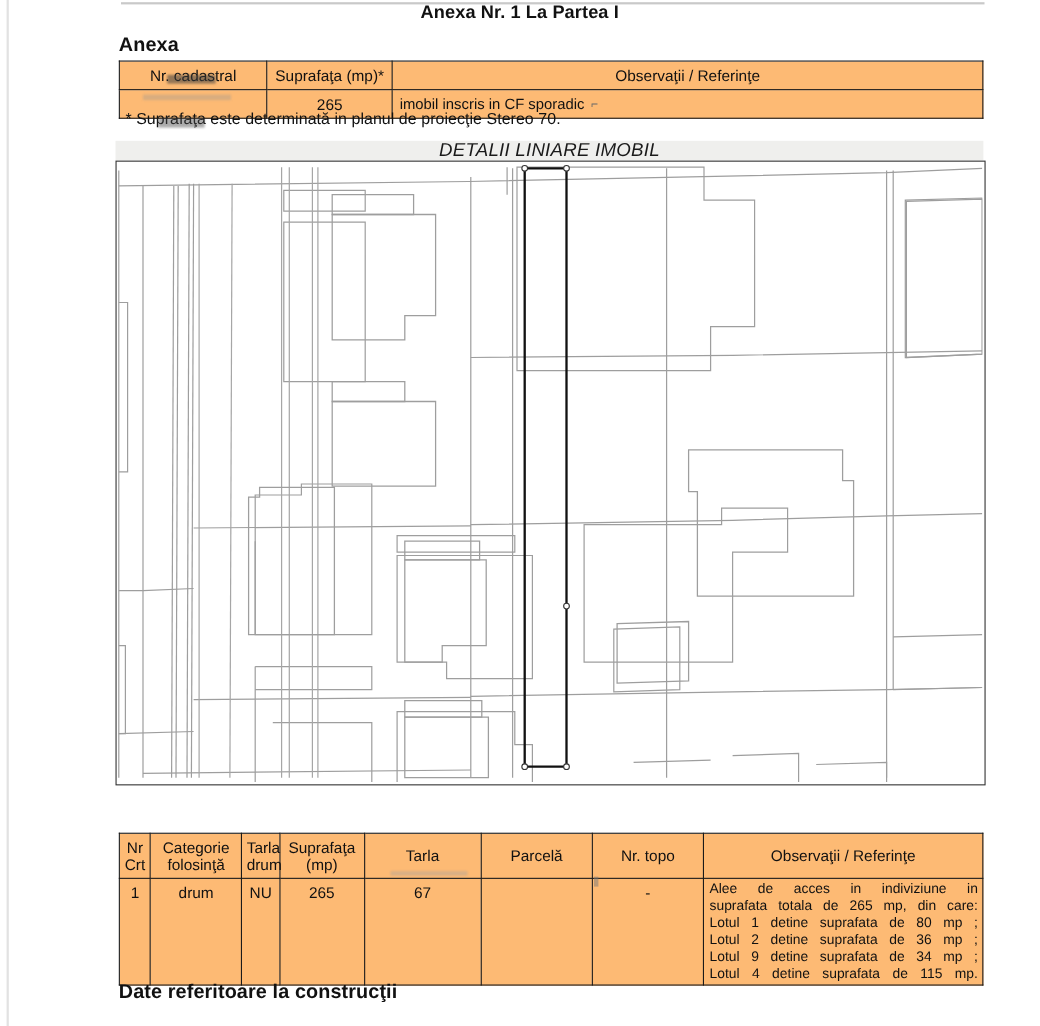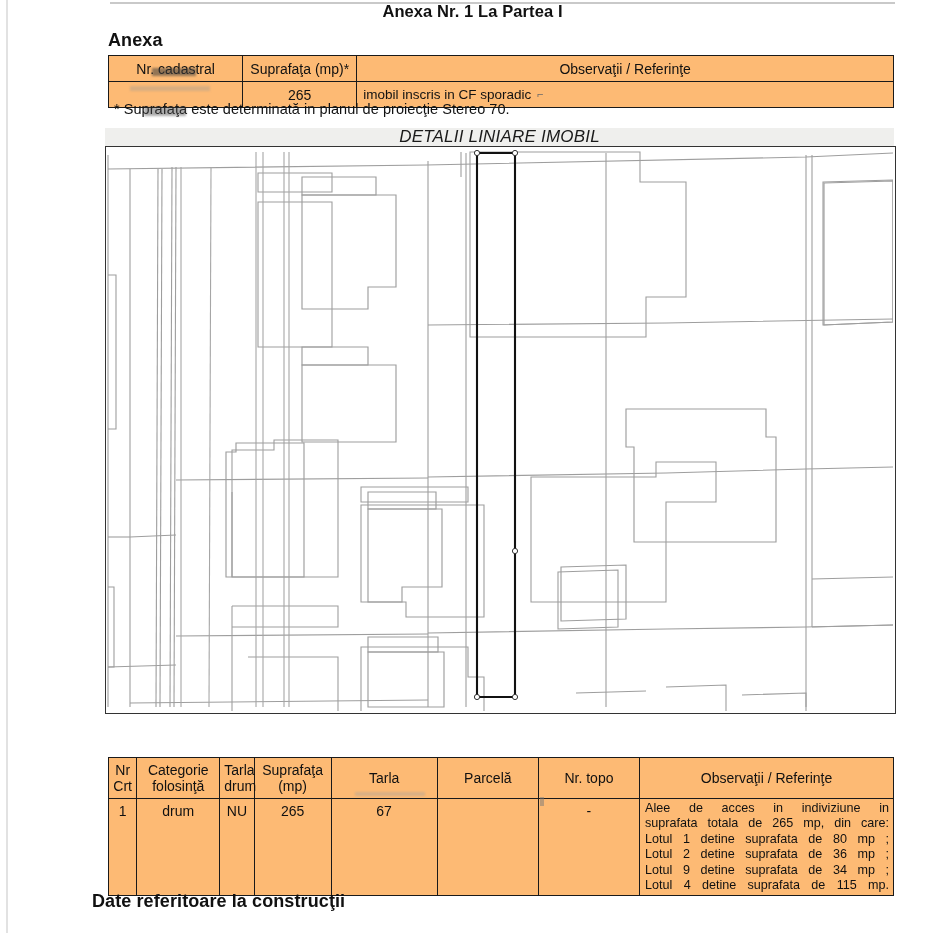--- a/index.html
+++ b/index.html
@@ -48,21 +48,21 @@
 
   
   .section-heading {
     position: absolute;
     font-size: 18px;
     font-weight: bold;
     letter-spacing: .1px;
   }
   #heading-teren { left: 108px; top: 30px; }
   #heading-date-teren { left: 108px; top: 736px; }
-  #heading-date-constructii { left: 92px; top: 891px; }
+  #heading-date-constructii { left: 108px; top: 891px; }
 
   
   table.doc-table {
     border-collapse: collapse;
     position: absolute;
     table-layout: fixed;
   }
   table.doc-table td, table.doc-table th {
     border: 1.6px solid #1a1a1a;
     font-weight: normal;

